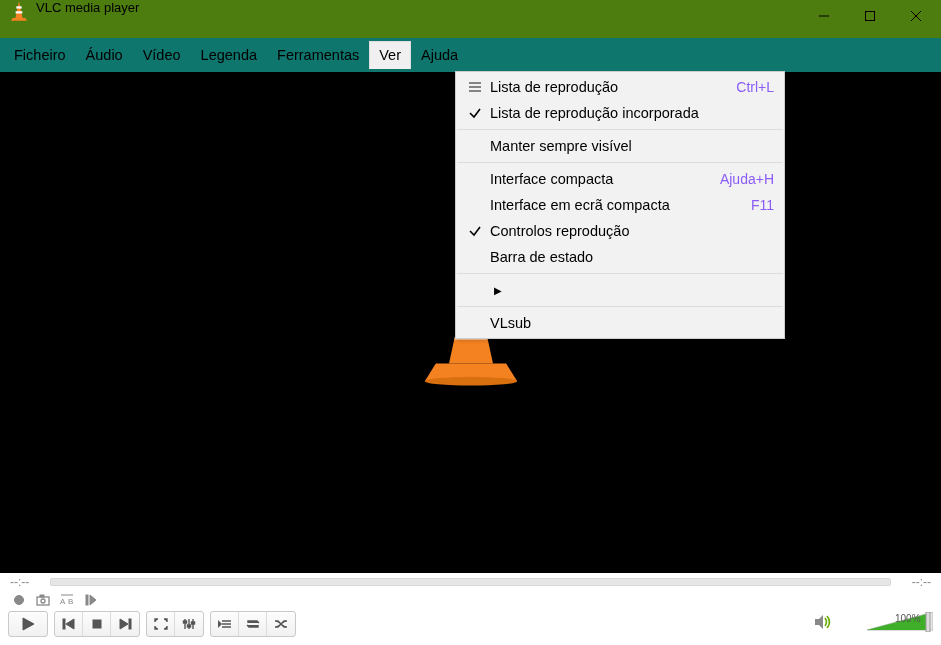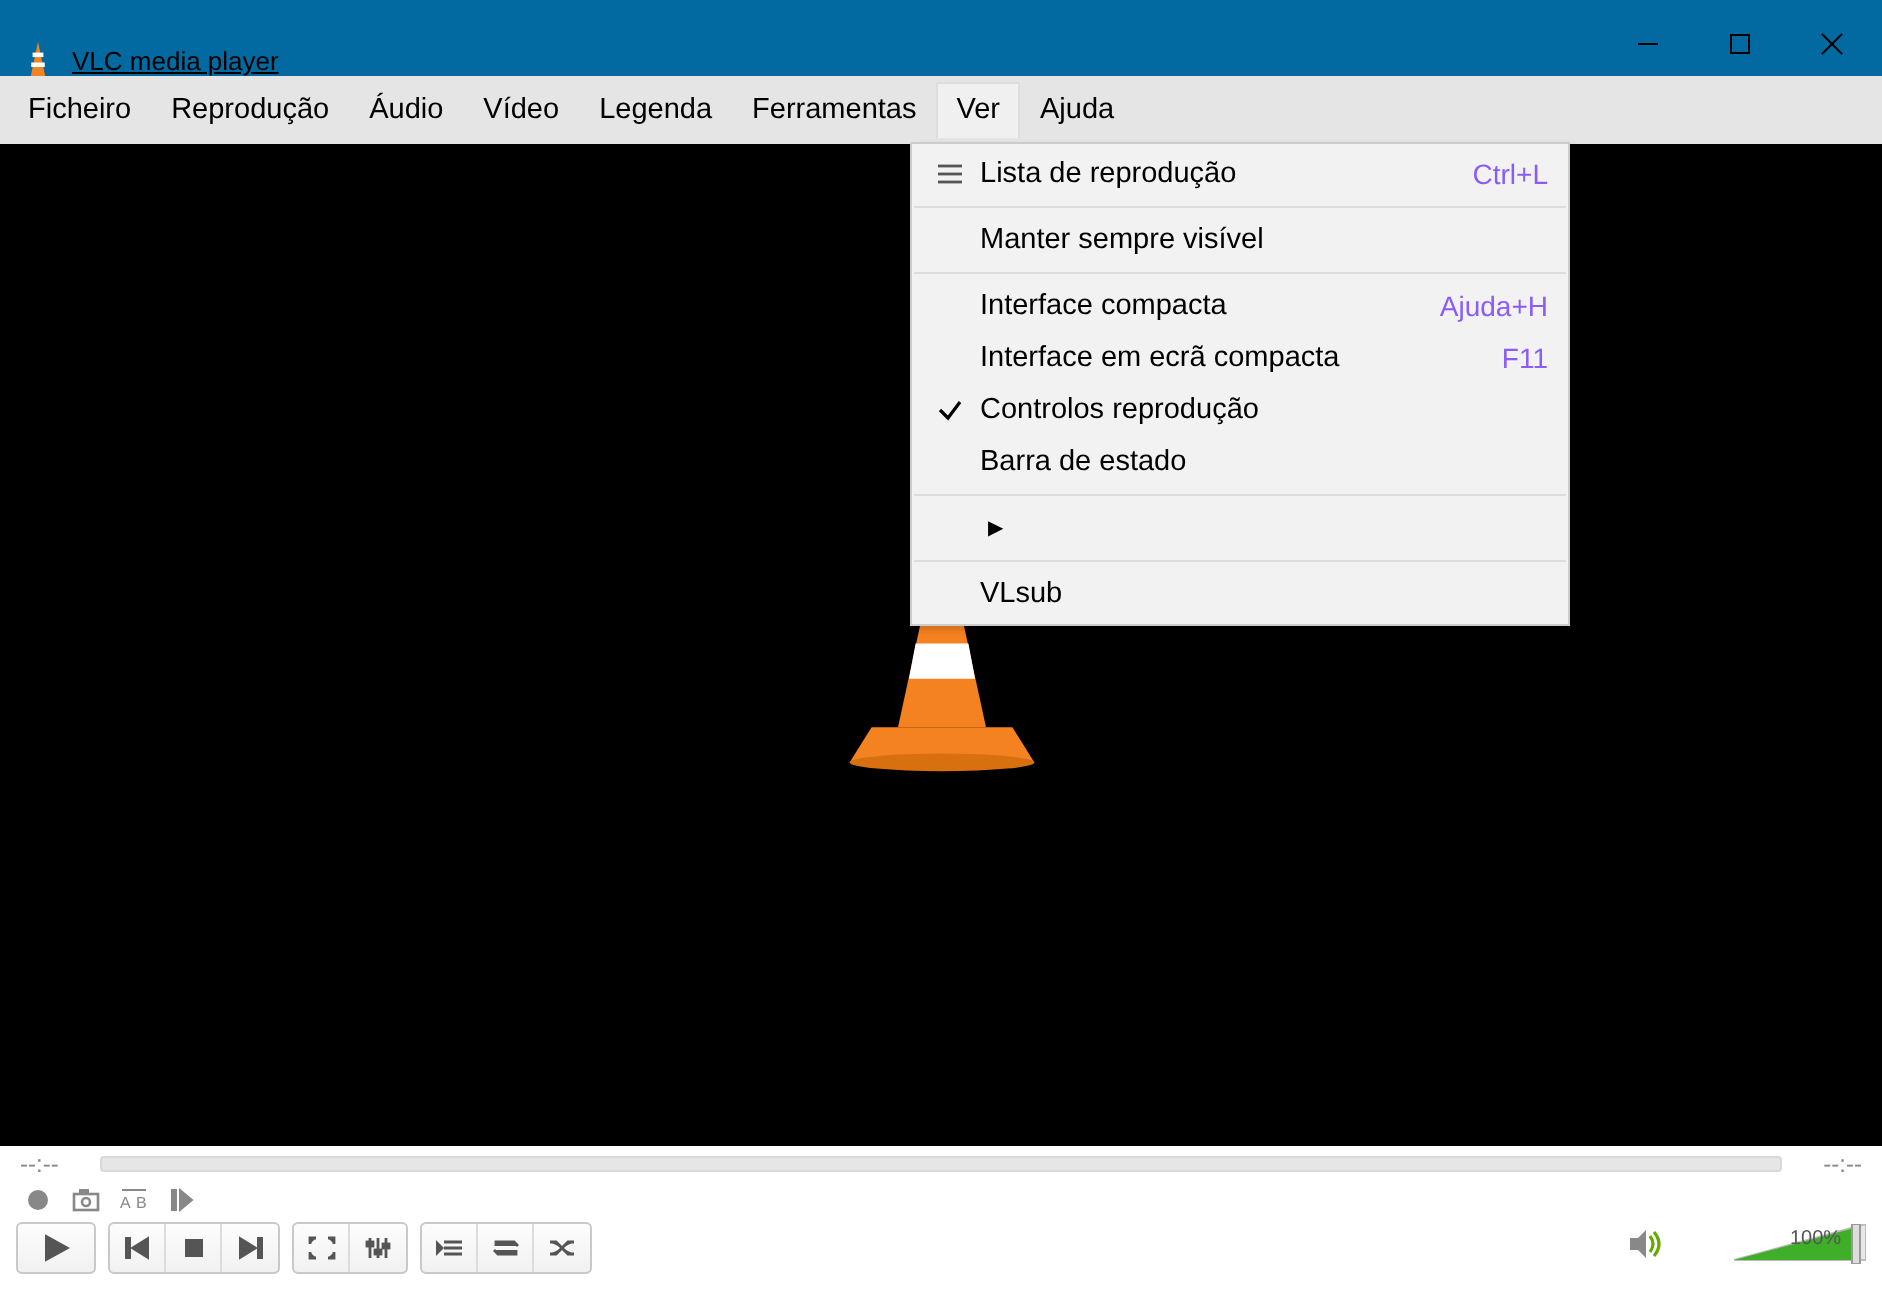--- a/index.html
+++ b/index.html
@@ -1,27 +1,27 @@
 <!DOCTYPE html>
 <html><head>
 <meta charset="utf-8">
 <style>
   * { box-sizing: border-box; margin: 0; padding: 0; font-family: "Segoe UI", Tahoma, sans-serif; }
   html, body { width: 941px; height: 645px; background: #fff; overflow: hidden; }
 
   
-  .titlebar { height: 38px; display: flex; align-items: flex-end; padding: 0 2px 0 10px; background: #0369a1; text-decoration: underline; }
+  .titlebar { height: 38px; display: flex; align-items: flex-start; padding: 0 2px 0 10px; background: #4d7c0f; }
   .titlebar .cone-icon { width: 18px; height: 18px; margin-right: 8px; }
   .titlebar .title { font-size: 13px; color: #000; flex: 0 0 auto; }
   .titlebar .spacer { flex: 1 1 auto; }
   .win-btn { width: 46px; height: 32px; display: flex; align-items: center; justify-content: center; }
   .win-btn svg { stroke: #000; stroke-width: 1; fill: none; }
 
   
-  .menubar { height: 34px; display: flex; align-items: center; padding: 0 4px; background: #e5e5e5; font-size: 14.5px; color: #000; position: relative; }
+  .menubar { height: 34px; display: flex; align-items: center; padding: 0 4px; background: #0f766e; font-size: 14.5px; color: #000; position: relative; }
   .menu-item { padding: 6px 10px; cursor: default; }
   .menu-item.open { background: #f0f0f0; border: 1px solid #ddd; border-bottom: none; padding: 5px 9px 6px 9px; }
 
   
   .dropdown { position: absolute; top: 71px; left: 455px; width: 330px; background: #f2f2f2; border: 1px solid #ccc; box-shadow: 2px 2px 4px rgba(0,0,0,0.15); z-index: 20; font-size: 14.5px; color: #000; padding: 2px 0; }
   .dd-row { display: flex; align-items: center; height: 26px; padding: 0 10px 0 6px; }
   .dd-icon-col { width: 26px; display: flex; align-items: center; justify-content: center; }
   .dd-label { flex: 1 1 auto; padding-left: 2px; }
   .dd-accel { color: #8b5cf6; font-size: 14px; }
   .dd-sep { height: 1px; background: #dcdcdc; margin: 3px 1px; }
@@ -86,21 +86,20 @@
   <div class="win-btn">
     <svg width="12" height="12">
         <line x1="1" y1="1" x2="11" y2="11"></line>
         <line x1="11" y1="1" x2="1" y2="11"></line>
       </svg>
   </div>
 </div>
 
 <div class="menubar">
   <div class="menu-item">Ficheiro</div>
-  <div class="menu-item">Reprodução</div>
   <div class="menu-item">Áudio</div>
   <div class="menu-item">Vídeo</div>
   <div class="menu-item">Legenda</div>
   <div class="menu-item">Ferramentas</div>
   <div class="menu-item open">Ver</div>
   <div class="menu-item">Ajuda</div>
 </div>
 
 <div class="video-area">
   <span class="big-cone">
@@ -119,20 +118,28 @@
       <span class="dd-icon-col">
         <svg width="14" height="12" stroke="#555" stroke-width="1.4">
           <line x1="1" y1="2" x2="13" y2="2"></line>
           <line x1="1" y1="6" x2="13" y2="6"></line>
           <line x1="1" y1="10" x2="13" y2="10"></line>
         </svg>
       </span>
       <span class="dd-label">Lista de reprodução</span>
       <span class="dd-accel">Ctrl+L</span>
     </div>
+    <div class="dd-row">
+      <span class="dd-icon-col">
+        <svg width="14" height="14">
+          <path d="M2 7 L6 11 L12 3" fill="none" stroke="#000" stroke-width="1.6"></path>
+        </svg>
+      </span>
+      <span class="dd-label">Lista de reprodução incorporada</span>
+    </div>
     <div class="dd-sep"></div>
     <div class="dd-row">
       <span class="dd-icon-col"></span>
       <span class="dd-label">Manter sempre visível</span>
     </div>
     <div class="dd-sep"></div>
     <div class="dd-row">
       <span class="dd-icon-col"></span>
       <span class="dd-label">Interface compacta</span>
       <span class="dd-accel">Ajuda+H</span>

